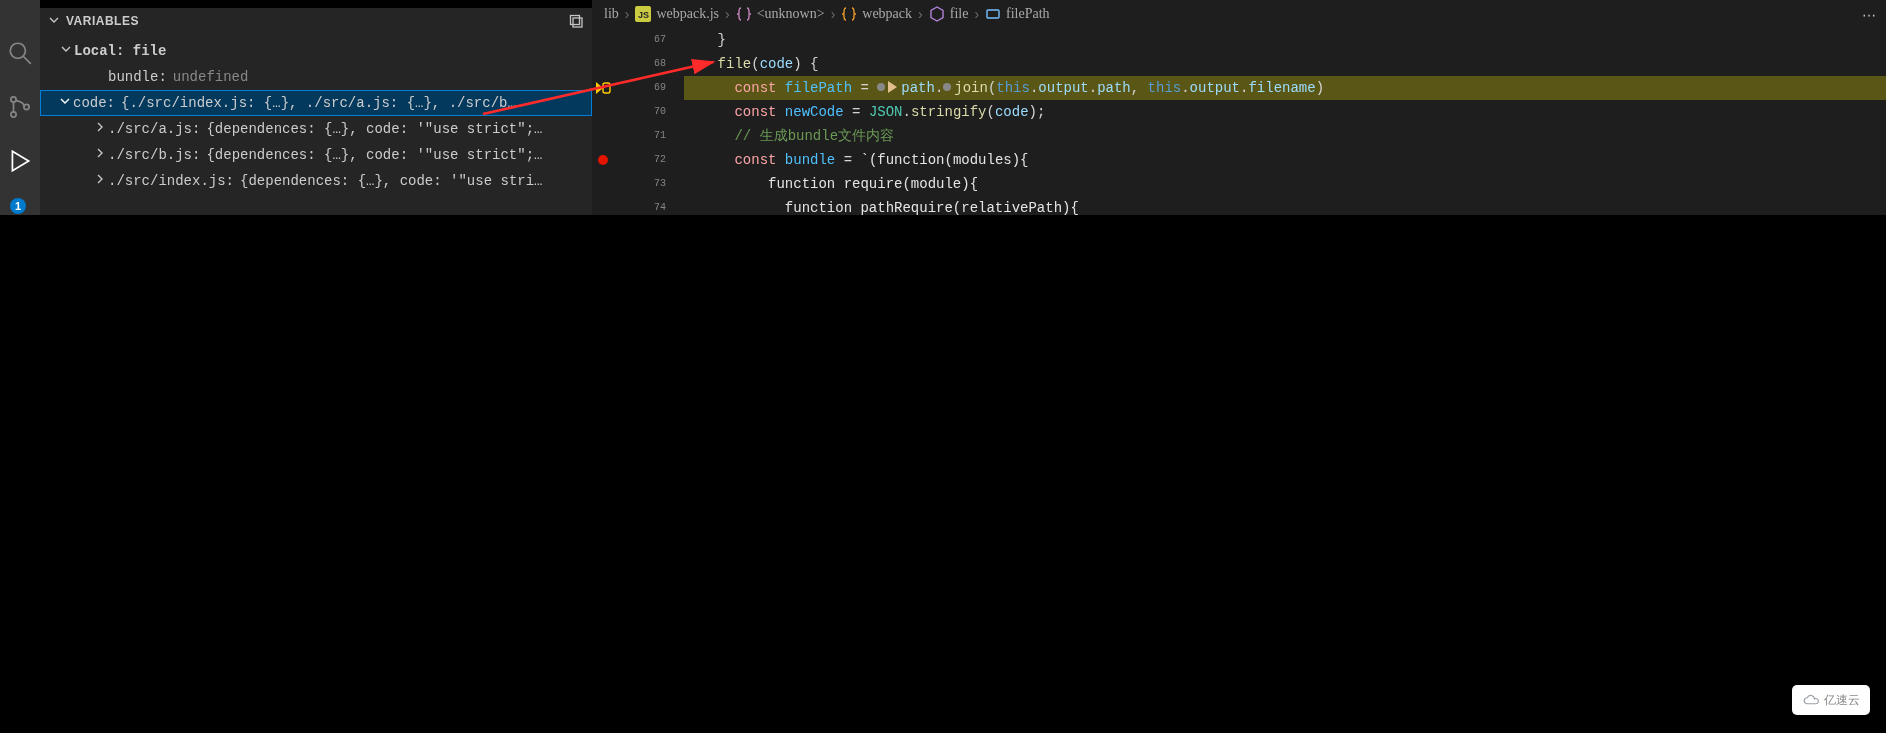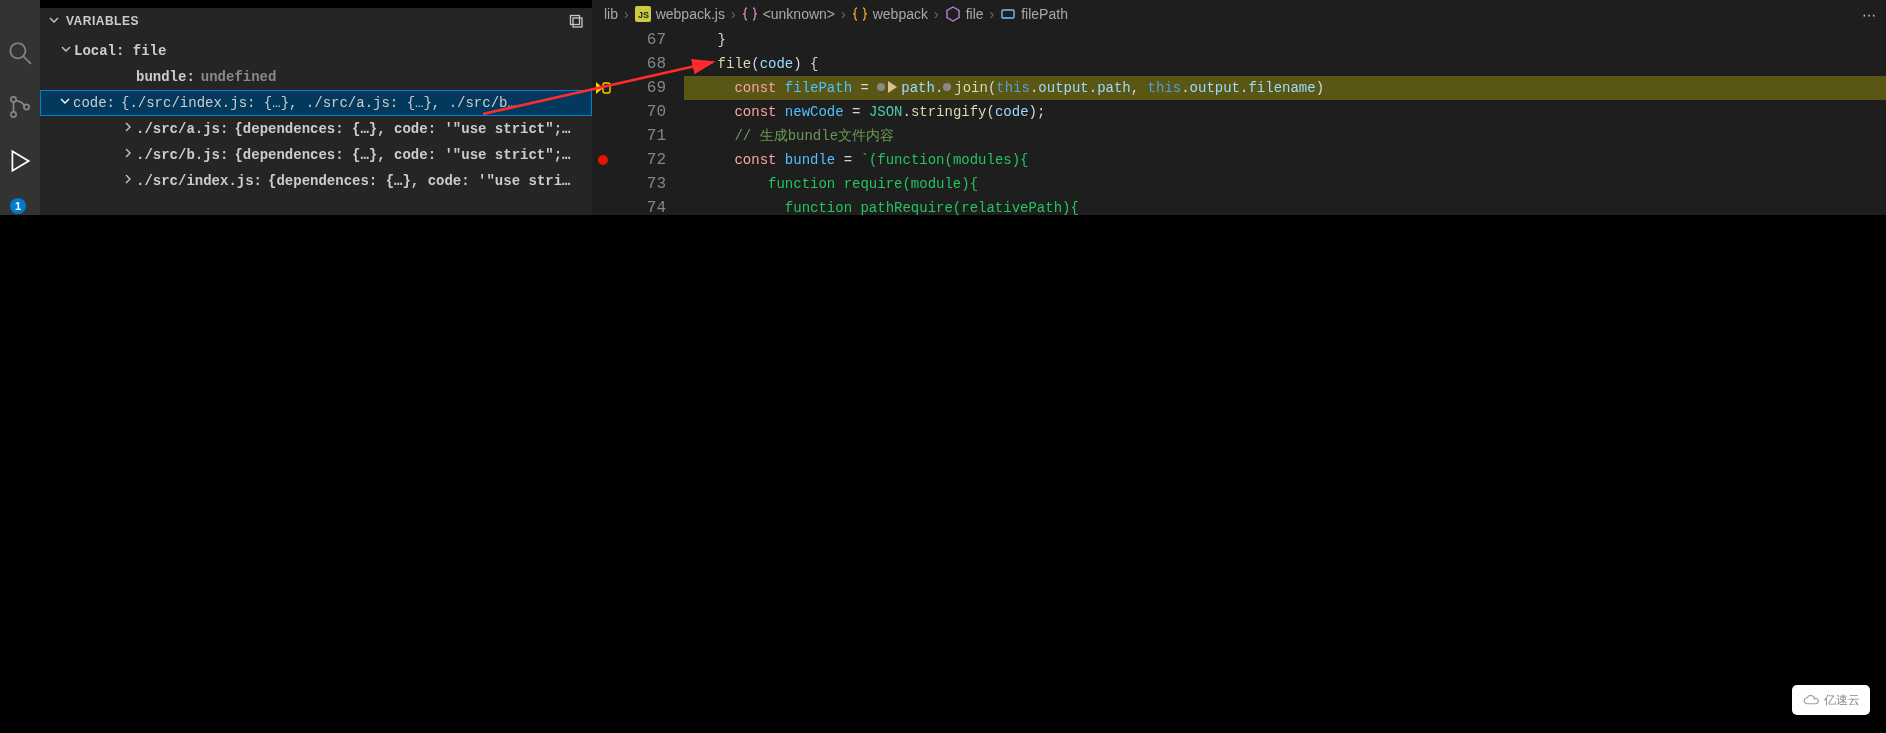--- a/index.html
+++ b/index.html
@@ -68,21 +68,21 @@
     overflow: hidden;
     font-size: 14px;
     text-align: center;
   }
   .tree-row .chev { width: 16px; flex: 0 0 16px; text-align: center; color:#c5c5c5; }
   .tree-row .lbl { color:#ccc; }
   .tree-row .val { color:#9cdcfe; margin-left: 6px; }
   .tree-row .val.dim { color:#888; }
   .indent-1 { padding-left: 18px; }
   .indent-2 { padding-left: 17px; }
-  .indent-3 { padding-left: 80px; font-weight: bold; }
+  .indent-3 { padding-left: 52px; }
   .tree-row.selected {
     background: #04395e;
     outline: 1px solid #007fd4;
     outline-offset: -1px;
   }
 
   
   .editor {
     position: absolute;
     left: 592px; top: 0; right: 0; height: 215px;
@@ -95,39 +95,39 @@
     gap: 6px;
     font-family: sans-serif;
     font-size: 14px;
     color: #a0a0a0;
     background: #1e1e1e;
     border-bottom: 1px solid #1e1e1e;
   }
   .breadcrumbs .crumb { display: flex; align-items: center; gap: 5px; }
   .breadcrumbs .sep-chev { color:#6e6e6e; }
   .crumb-icon { width:16px; height:16px; }
-  .bc-text { color:#a9a9a9; }
+  .bc-text { color:#a9a9a9;font-family:Liberation Serif, serif; }
   .dots-btn {
     position: absolute; right: 6px; top: 4px;
     width: 22px; height: 22px; color:#c5c5c5;
     display:flex; align-items:center; justify-content:center;
     font-family: sans-serif;
   }
 
   .code-area {
     position: relative;
     display: flex;
     height: calc(100% - 28px);
   }
   .gutter {
     width: 92px;
     text-align: right;
     padding-right: 18px;
     color: #858585;
-    font-size: 16px;
+    font-size: 10px;
     background: #1e1e1e;
     position: relative;
   }
   .gutter .ln { height: 24px; line-height:24px; }
   .glyph-margin {
     position:absolute; left:0; top:0; width:22px; height:100%;
   }
   .breakpoint {
     position:absolute; width:10px; height:10px; border-radius:50%;
     background:#e51400; left:6px;
@@ -144,21 +144,21 @@
   }
   .code-line.exec {
     background: #5a5616;
   }
   .tok-kw   { color:#fca5a5; }
   .tok-fn   { color:#dcdcaa; }
   .tok-var  { color:#9cdcfe; }
   .tok-const{ color:#4fc1ff; }
   .tok-this { color:#569cd6; }
   .tok-prop { color:#9cdcfe;text-align:center; }
-  .tok-str  { color:#22c55e; }
+  .tok-str  { color:#e5e5e5; }
   .tok-cmt  { color:#6a9955;margin-top:17px; }
   .tok-punc { color:#d4d4d4; }
   .tok-class{ color:#4ec9b0; }
 
   .inline-dot {
     display:inline-block; width:8px; height:8px; border-radius:50%;
     background:#888; vertical-align:middle; margin:0 3px 2px 0;
   }
   .inline-play {
     display:inline-block; width:0; height:0; vertical-align:middle;

